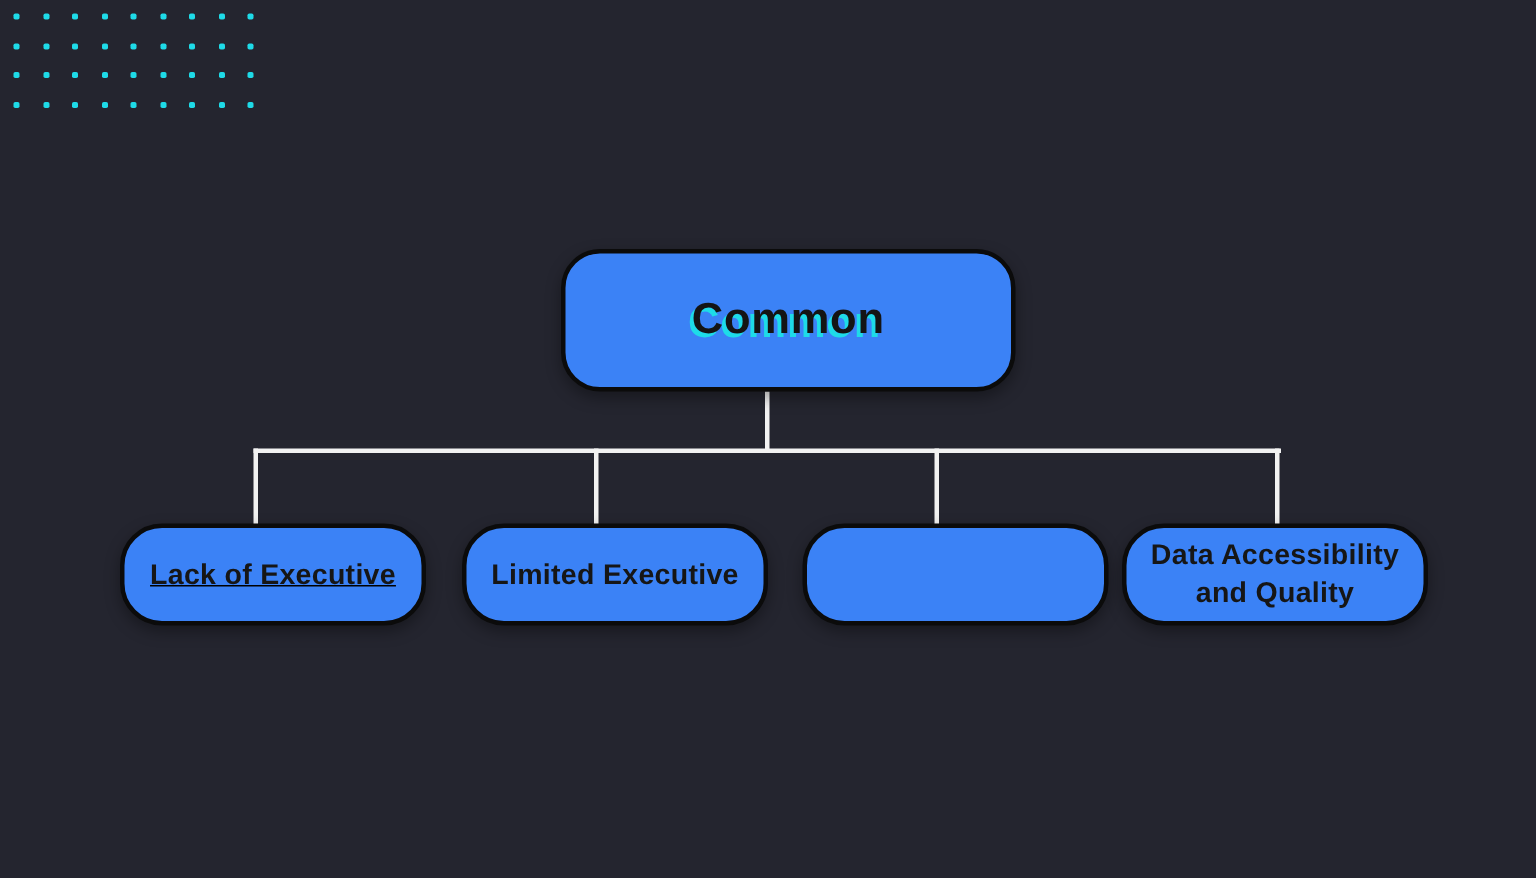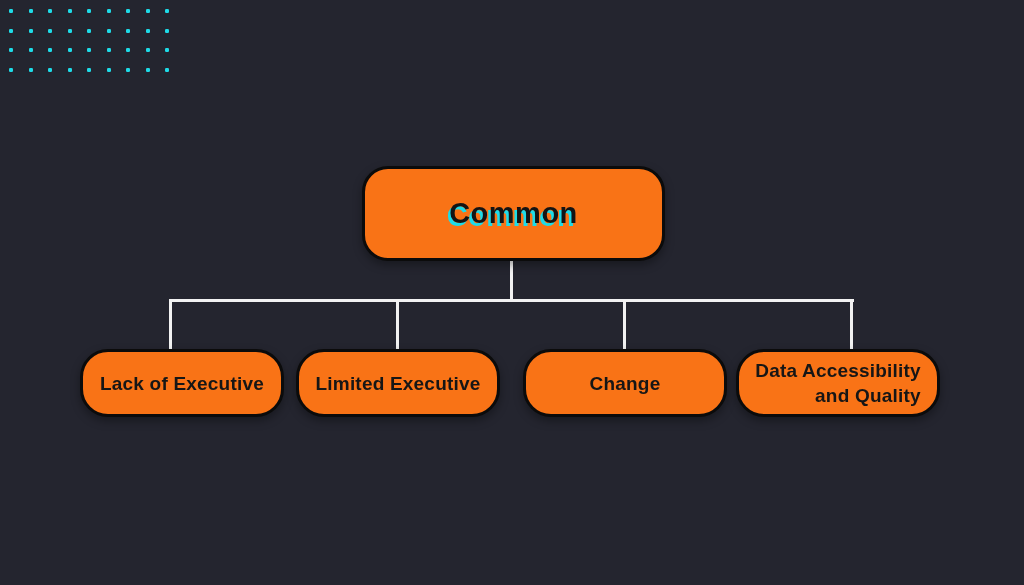--- a/index.html
+++ b/index.html
@@ -41,28 +41,29 @@
   .line.rail          { left: 169px; top: 299px; width: 685px; height: 3px; }
   .line.drop-1        { left: 169px;   top: 299px; width: 3px; height: 51px; }
   .line.drop-2        { left: 396px;   top: 299px; width: 3px; height: 51px; }
   .line.drop-3        { left: 623px;   top: 299px; width: 3px; height: 51px; }
   .line.drop-4        { left: 850px;   top: 299px; width: 3px; height: 51px; }
 
   
   .node {
     position: absolute;
     box-sizing: border-box;
-    background: #f97316;
+    background: #3b82f6;
     border: 3px solid #0b0b0b;
     display: flex;
     flex-direction: column;
     align-items: center;
     justify-content: center;
-    text-align: right;
+    text-align: center;
     box-shadow: 0 4px 10px rgba(0,0,0,0.35);
+    margin-left: 12px;
   }
   .node-root {
     left: 362px;
     top: 166px;
     width: 303px;
     height: 95px;
     border-radius: 26px;
   }
   .node-root .node-text {
     font-size: 29px;
@@ -78,21 +79,21 @@
     height: 68px;
     border-radius: 28px;
   }
   .node-child .node-text {
     font-size: 19px;
     font-weight: bold;
     line-height: 25px;
     color: #161616;
     letter-spacing: 0.2px;
   }
-  .node-child-1 { left: 80px;  }
+  .node-child-1 { left: 68px; text-decoration: underline;  }
   .node-child-2 { left: 296px; }
   .node-child-3 { left: 523px; }
   .node-child-4 { left: 736px; }
 
   .node-text span { display: block; }
 </style>
 </head>
 <body>
 
 <div class="stage" style="--bg: #24252f; --accent: #1edbe8; --line: #f2f2f2;">
@@ -156,21 +157,20 @@
   </div>
 
   <div class="node node-child node-child-2">
     <div class="node-text">
       <span>Limited Executive</span>
     </div>
   </div>
 
   <div class="node node-child node-child-3">
     <div class="node-text">
-      <span>Change</span>
     </div>
   </div>
 
   <div class="node node-child node-child-4">
     <div class="node-text">
       <span>Data Accessibility</span>
       <span>and Quality</span>
     </div>
   </div>
 

